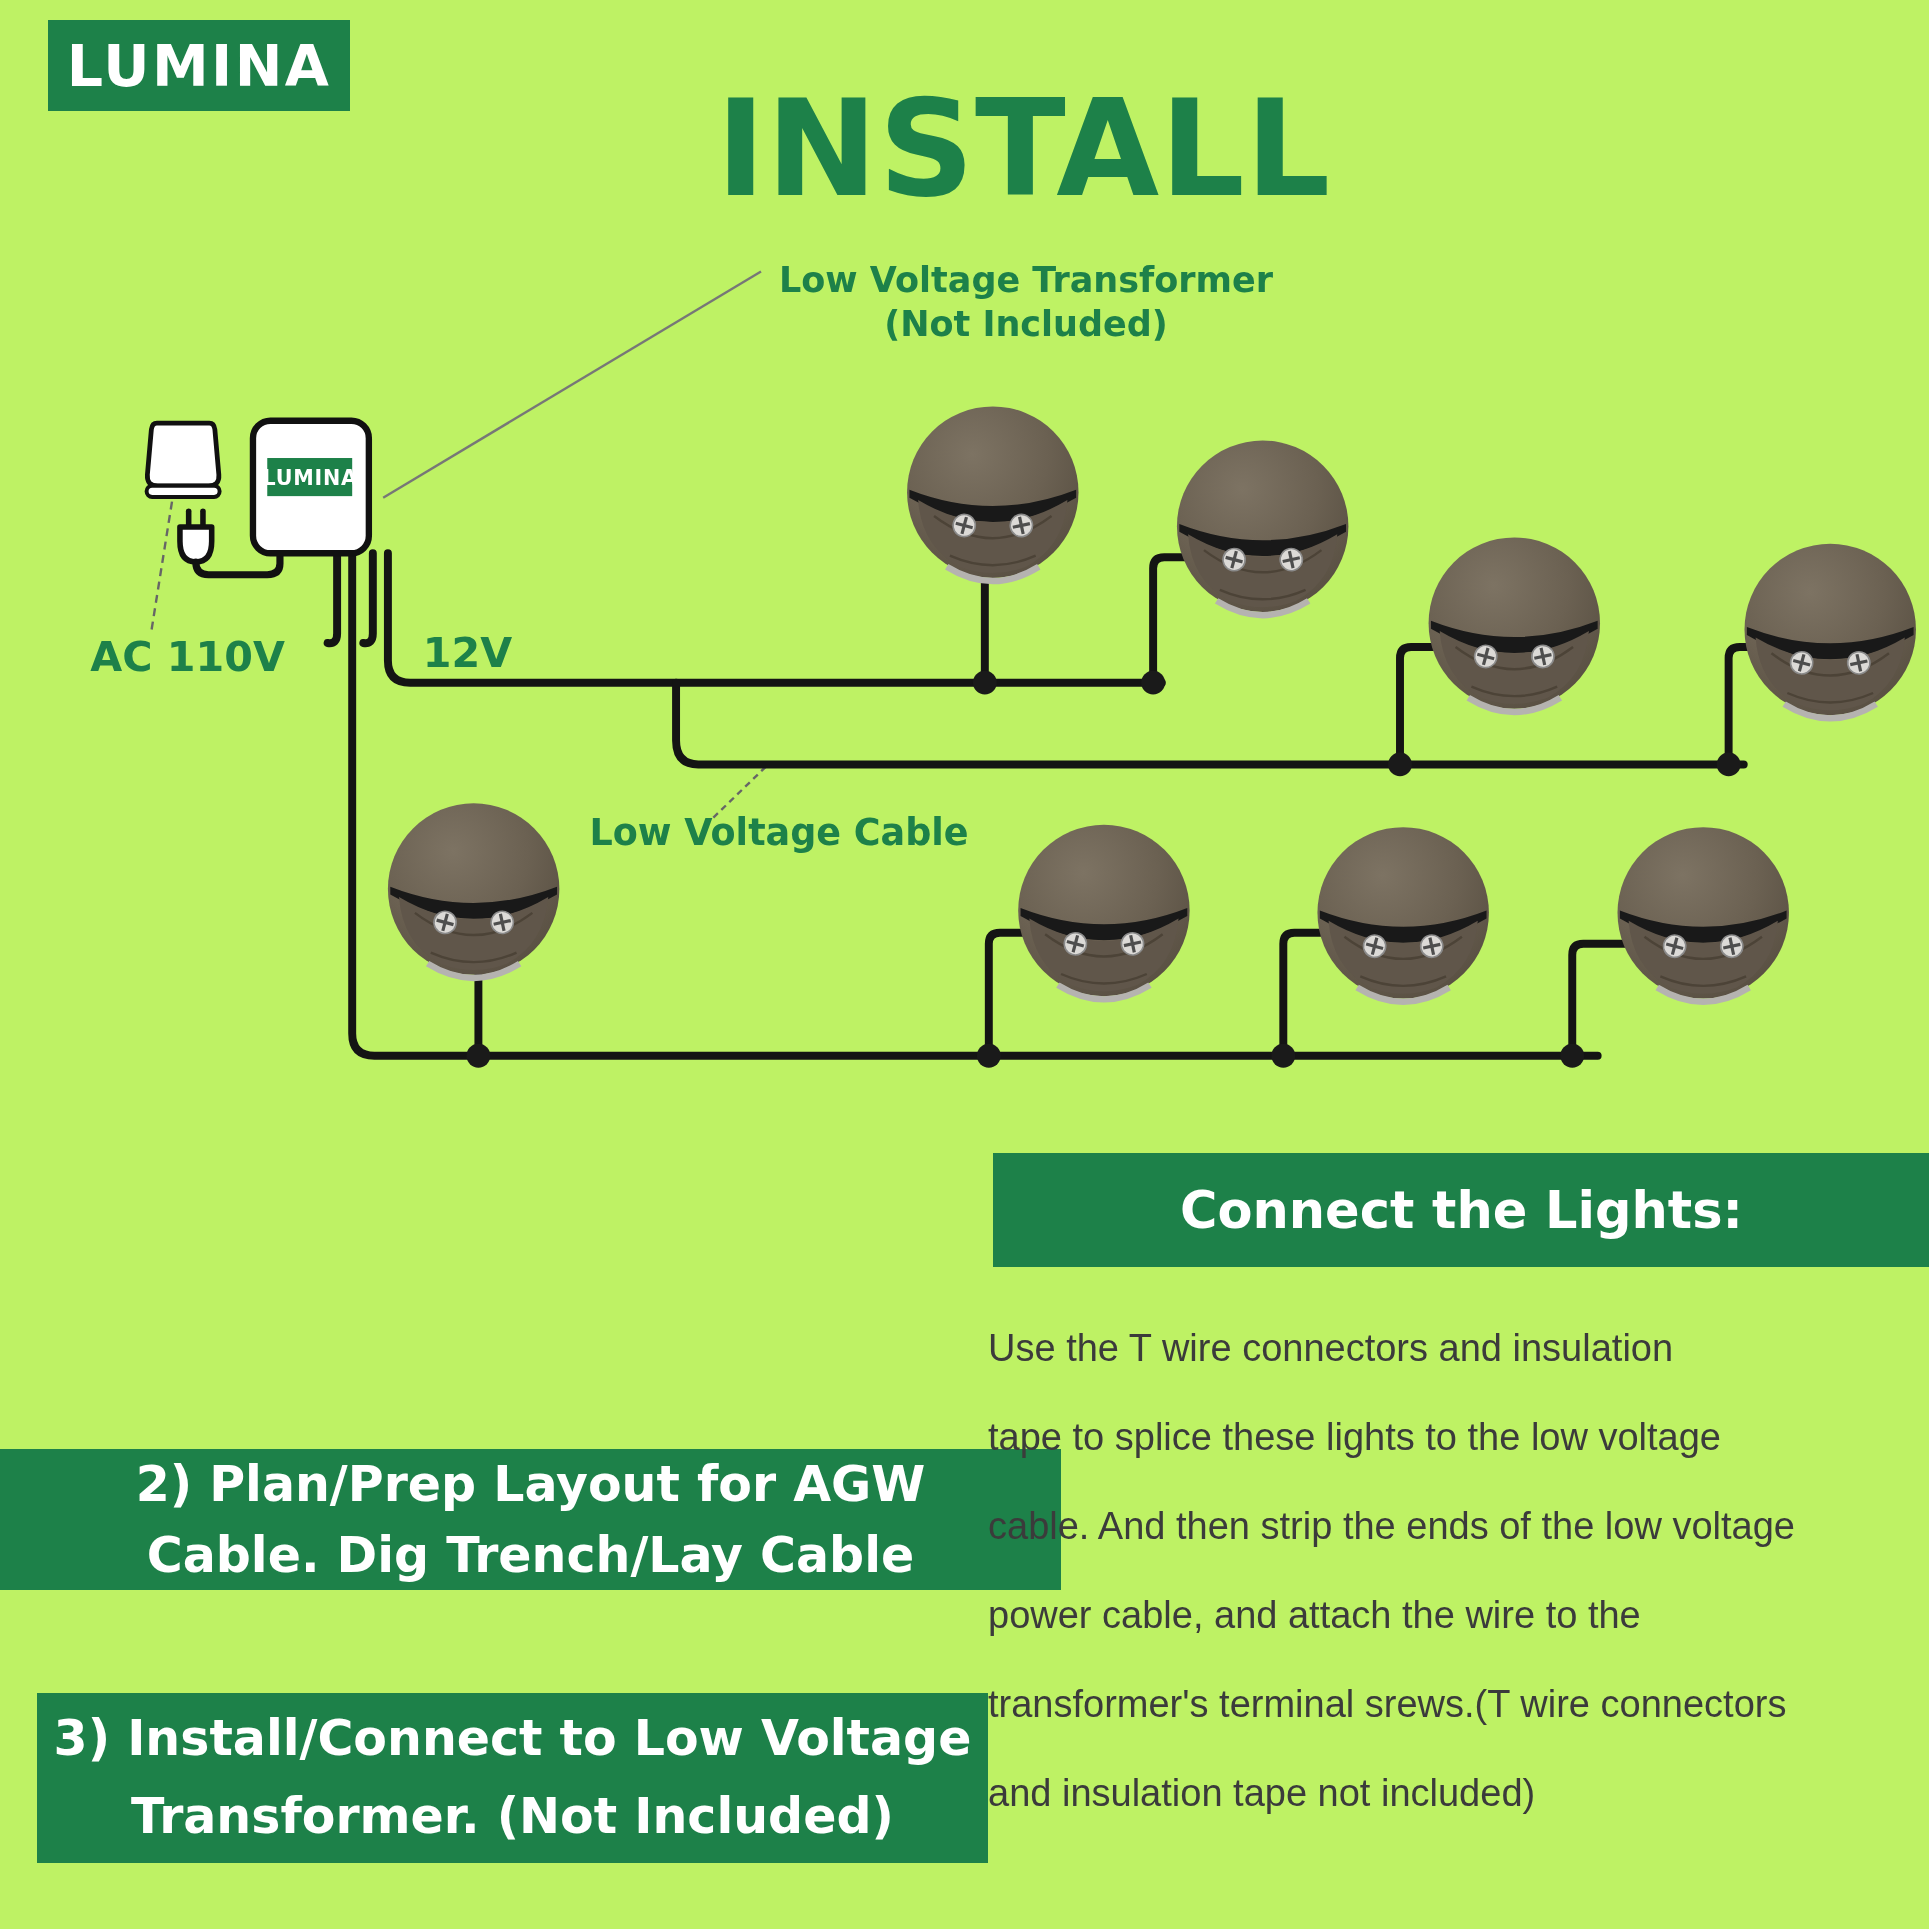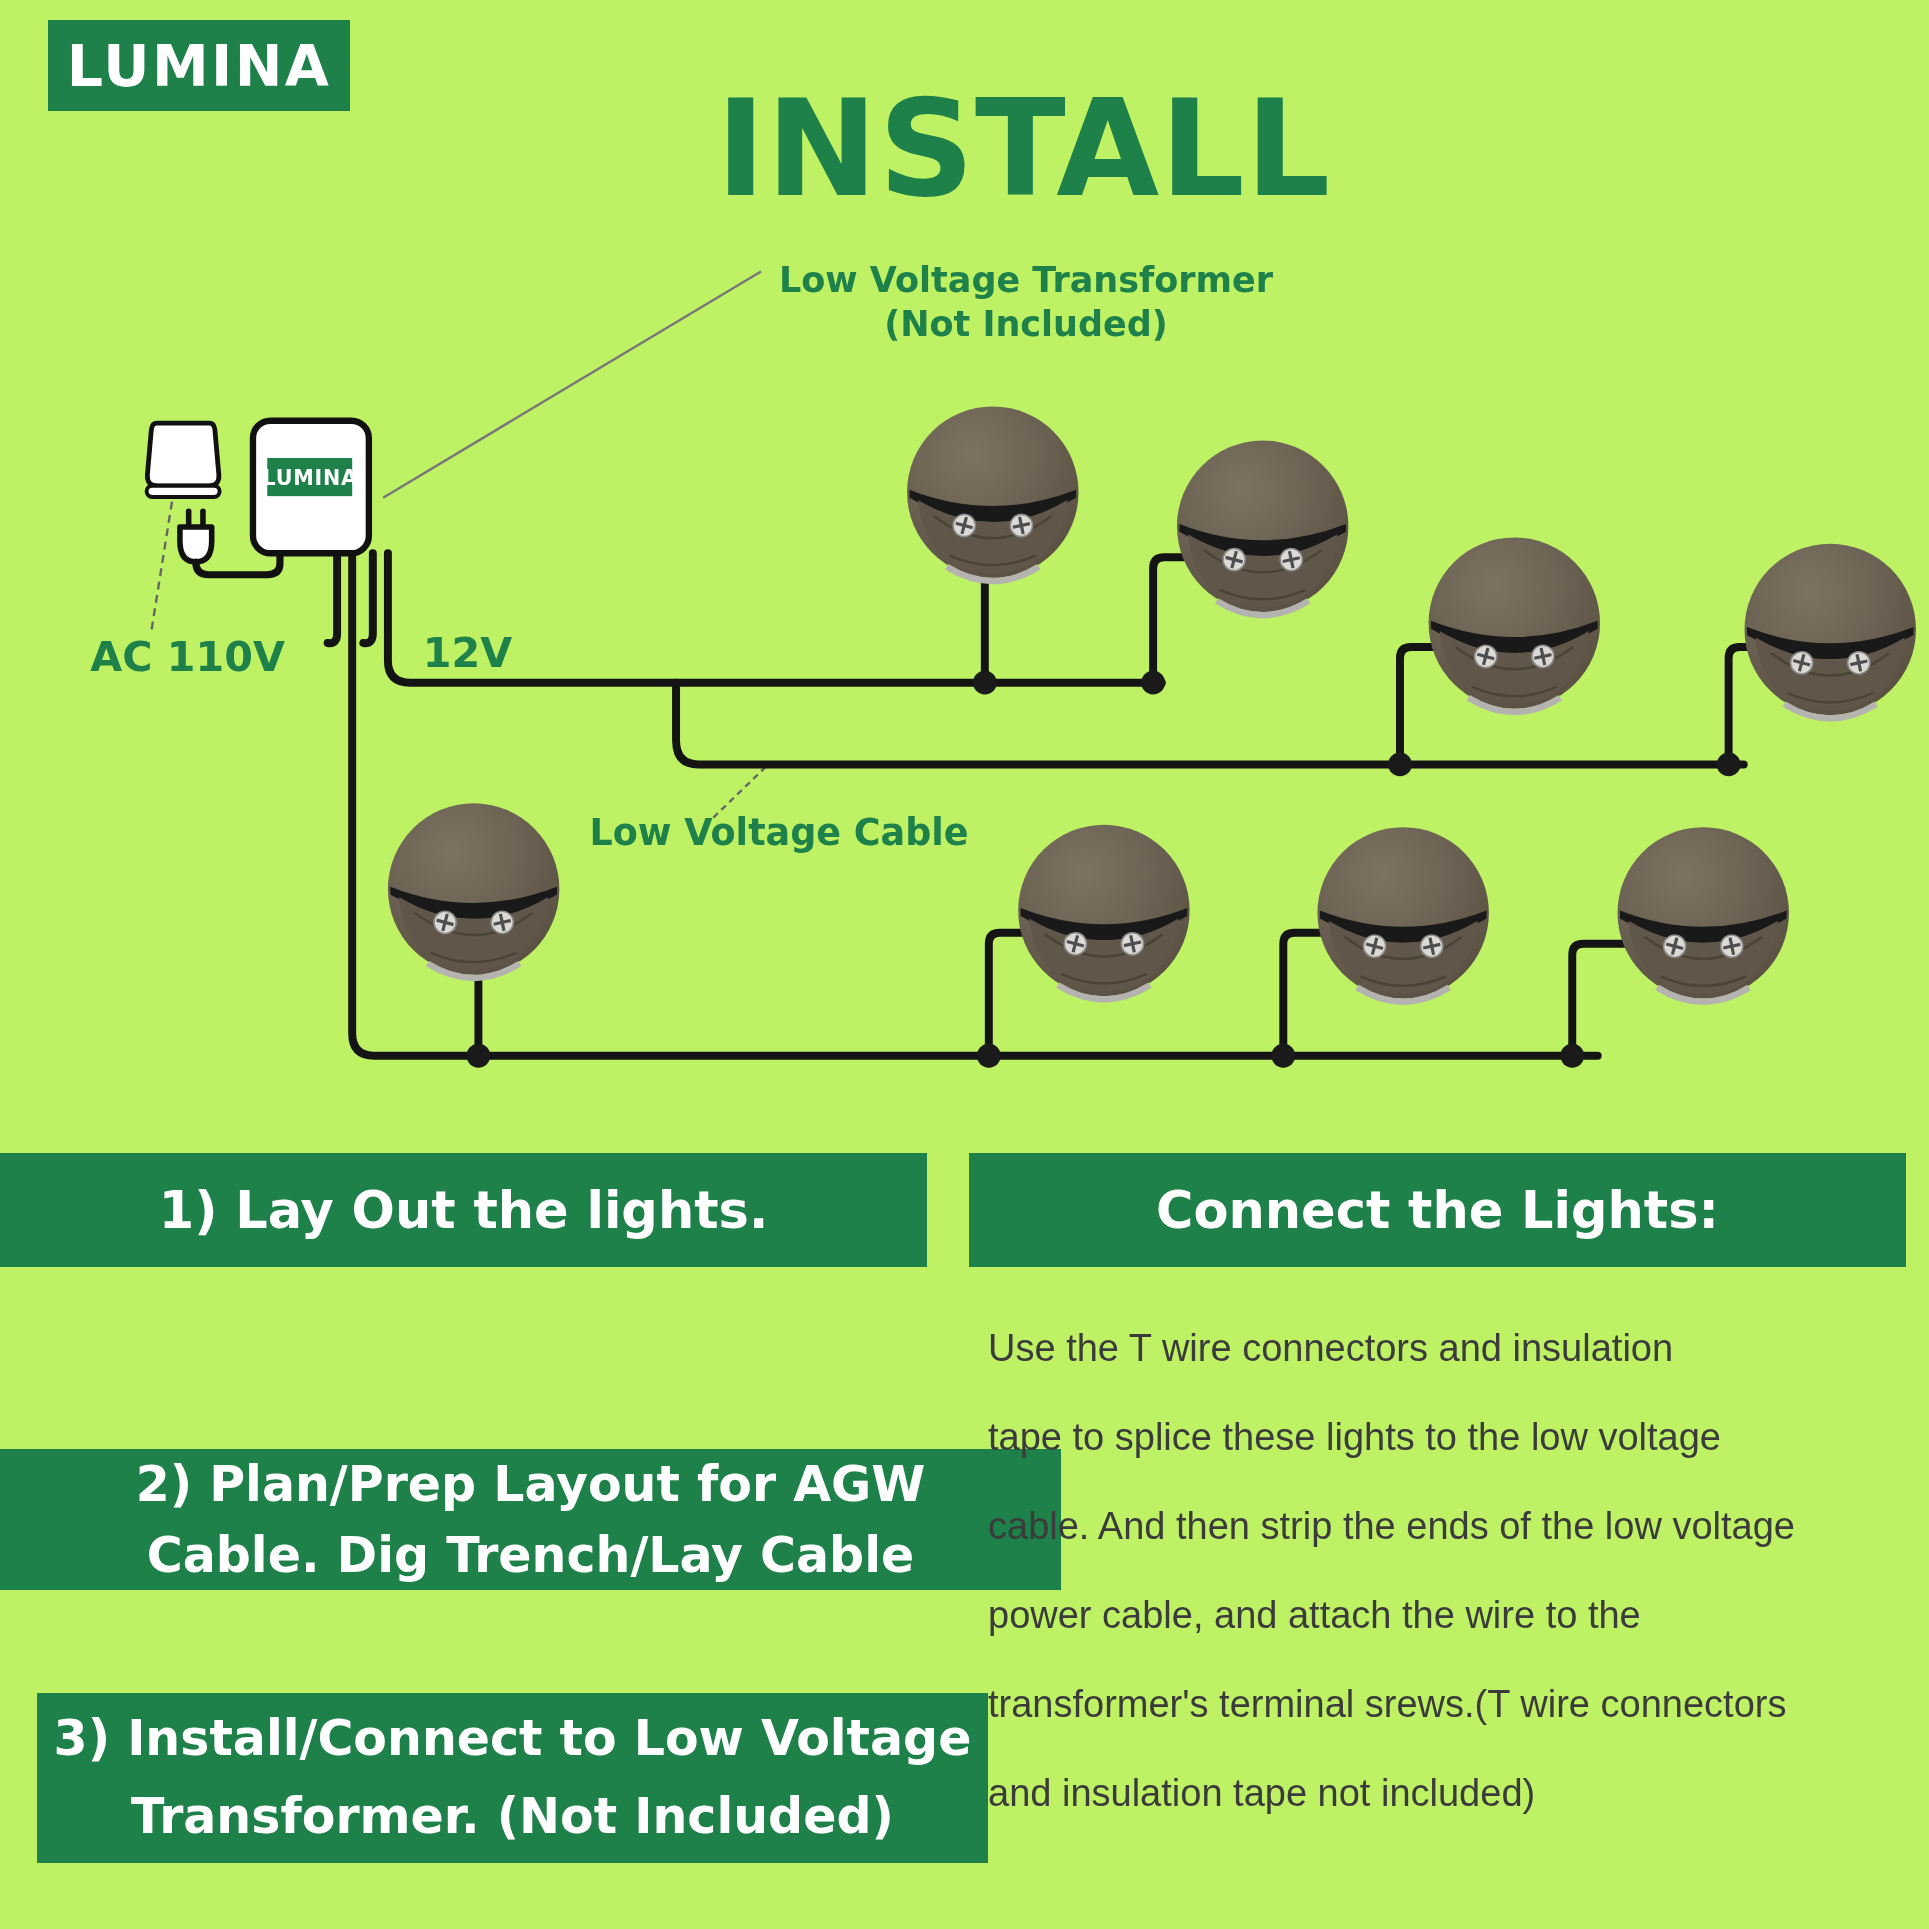--- a/index.html
+++ b/index.html
@@ -21,21 +21,21 @@
 
   
   .diagram{position:absolute;left:0;top:0;width:1930px;height:1151px;}
 
   
   .banner{position:absolute;background:#1d8149;color:#ffffff;font-weight:bold;
           display:flex;align-items:center;justify-content:center;text-align:center;}
   .banner-1{left:0;top:1153px;width:927px;height:114px;font-size:51px;}
   .banner-2{left:0;top:1449px;width:1061px;height:141px;font-size:49px;line-height:71px;}
   .banner-3{left:0;top:1693px;width:951px;height:170px;font-size:49px;line-height:78px;margin-left:37px;}
-  .banner-right{left:969px;top:1153px;width:937px;height:114px;font-size:51px;}
+  .banner-right{left:993px;top:1153px;width:937px;height:114px;font-size:51px;}
 
   
   .paragraph{position:absolute;left:988px;top:1304px;width:925px;
              font-family:"Liberation Sans", sans-serif;font-weight:300;
              color:#3b3b3b;font-size:38px;line-height:89px;}
 
   [data-bind-lines]{white-space:pre-line;}
 </style>
 </head>
 <body>
@@ -135,21 +135,20 @@
     <use href="#deckLight" x="486" y="1010" width="220" height="230"></use>
     <use href="#deckLight" x="1280" y="1037" width="220" height="230"></use>
     <use href="#deckLight" x="1657" y="1040" width="220" height="230"></use>
     <use href="#deckLight" x="2035" y="1040" width="220" height="230"></use>
 
     <text x="113" y="845" font-size="52" font-weight="bold" fill="#1d8149" data-bind="diagram.ac_label">AC 110V</text>
     <text x="532" y="840" font-size="52" font-weight="bold" fill="#1d8149" data-bind="diagram.dc_label">12V</text>
     <text x="742" y="1065" font-size="46" font-weight="bold" fill="#1d8149" data-bind="diagram.cable_label">Low Voltage Cable</text>
   </svg>
 
-  <div class="banner banner-1" data-bind-lines="steps.0.lines">1)   Lay Out the lights.</div>
   <div class="banner banner-2" data-bind-lines="steps.1.lines">2)   Plan/Prep Layout for AGW
 Cable. Dig Trench/Lay Cable</div>
   <div class="banner banner-3" data-bind-lines="steps.2.lines">3)  Install/Connect to Low Voltage
 Transformer.  (Not Included)</div>
 
   <div class="banner banner-right">
     <span data-bind="right_panel.heading">Connect the Lights:</span>
   </div>
   <div class="paragraph" data-bind-lines="right_panel.paragraph_lines">Use the T wire connectors and insulation
 tape to splice these lights to the low voltage

